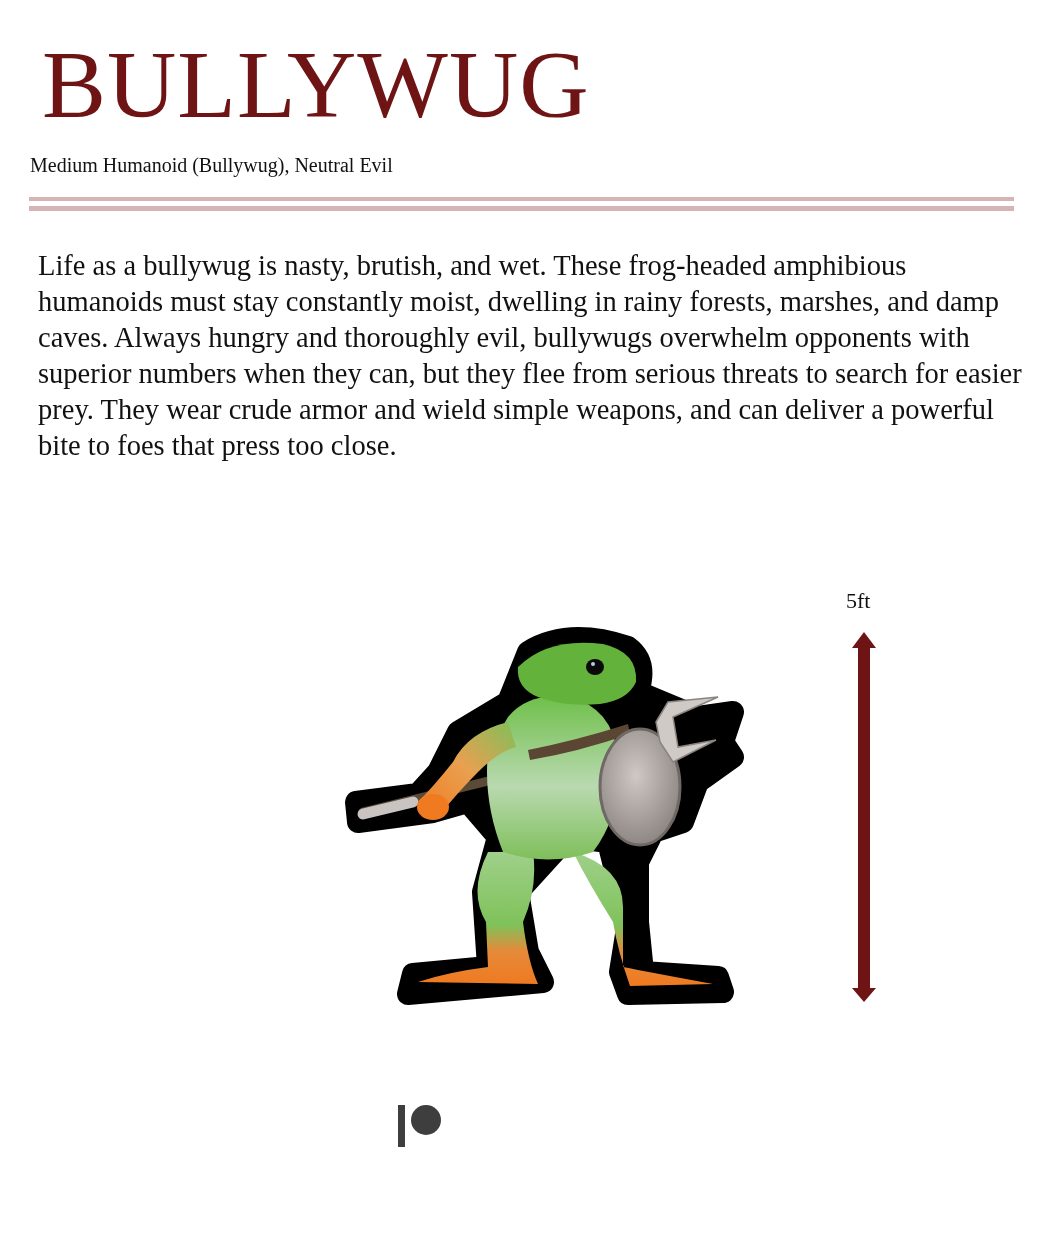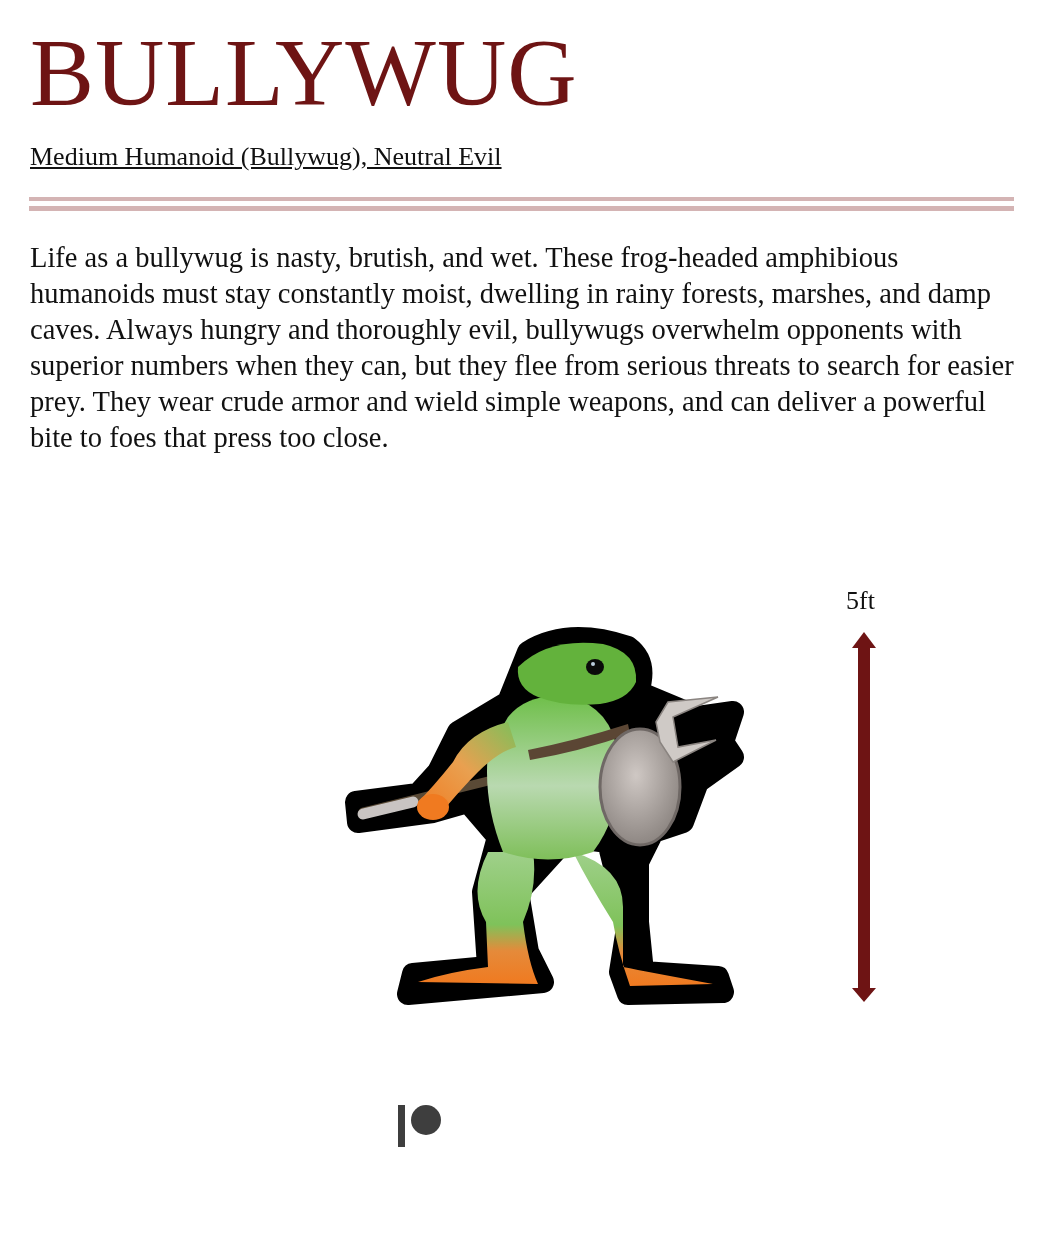--- a/index.html
+++ b/index.html
@@ -1,24 +1,24 @@
 <!DOCTYPE html>
 <html><head>
 <meta charset="utf-8">
 <style>
   html, body { margin:0; padding:0; background:#ffffff; }
   body { width:1064px; height:1254px; position:relative; overflow:hidden; font-family:"Liberation Serif","DejaVu Serif",serif; color:#111; }
-  .title { position:absolute; left:26px; top:14px; font-size:96px; line-height:110px; color:#6e1414; letter-spacing:1px; margin:4px; font-weight:normal; }
-  .subtitle { position:absolute; left:30px; top:140px; font-size:26px; line-height:34px; color:#111;text-decoration:underline; }
+  .title { position:absolute; left:26px; top:14px; font-size:96px; line-height:110px; color:#6e1414; letter-spacing:1px; margin:16px; font-weight:normal; }
+  .subtitle { position:absolute; left:30px; top:148px; font-size:20px; line-height:34px; color:#111; }
   .rule { position:absolute; left:29px; width:985px; background:#d4b4b4; }
   .rule.r1 { top:197px; height:4px; }
   .rule.r2 { top:206px; height:5px; }
-  .desc { position:absolute; left:30px; top:240px; width:1000px; font-size:28.5px; line-height:36px; color:#111; margin:0; }
+  .desc { position:absolute; left:30px; top:240px; width:1000px; font-size:28.5px; line-height:36px; color:#111; margin:8px; }
   .art { position:absolute; left:338px; top:622px; width:420px; height:392px; }
-  .scale-label { position:absolute; left:846px; top:586px; font-size:26px; line-height:30px; color:#111; }
+  .scale-label { position:absolute; left:846px; top:586px; font-size:22px; line-height:30px; color:#111; }
   .scale { position:absolute; left:848px; top:632px; width:32px; height:372px; }
   .credit { position:absolute; left:398px; top:1104px; height:44px; display:flex; align-items:center; }
   .credit .pbar { width:7px; height:42px; background:#3e3e3e; margin-right:6px; }
   .credit .pcirc { width:30px; height:30px; border-radius:50%; background:#3e3e3e; margin-top:-12px; margin-right:12px; }
   .credit .ctext { font-family:"DejaVu Sans","Liberation Sans",sans-serif; font-weight:bold; font-size:21px; color:#3e3e3e; letter-spacing:0px; margin-top:-6px; }
 </style>
 </head>
 <body>
 
 <h1 class="title">BULLYWUG</h1>

